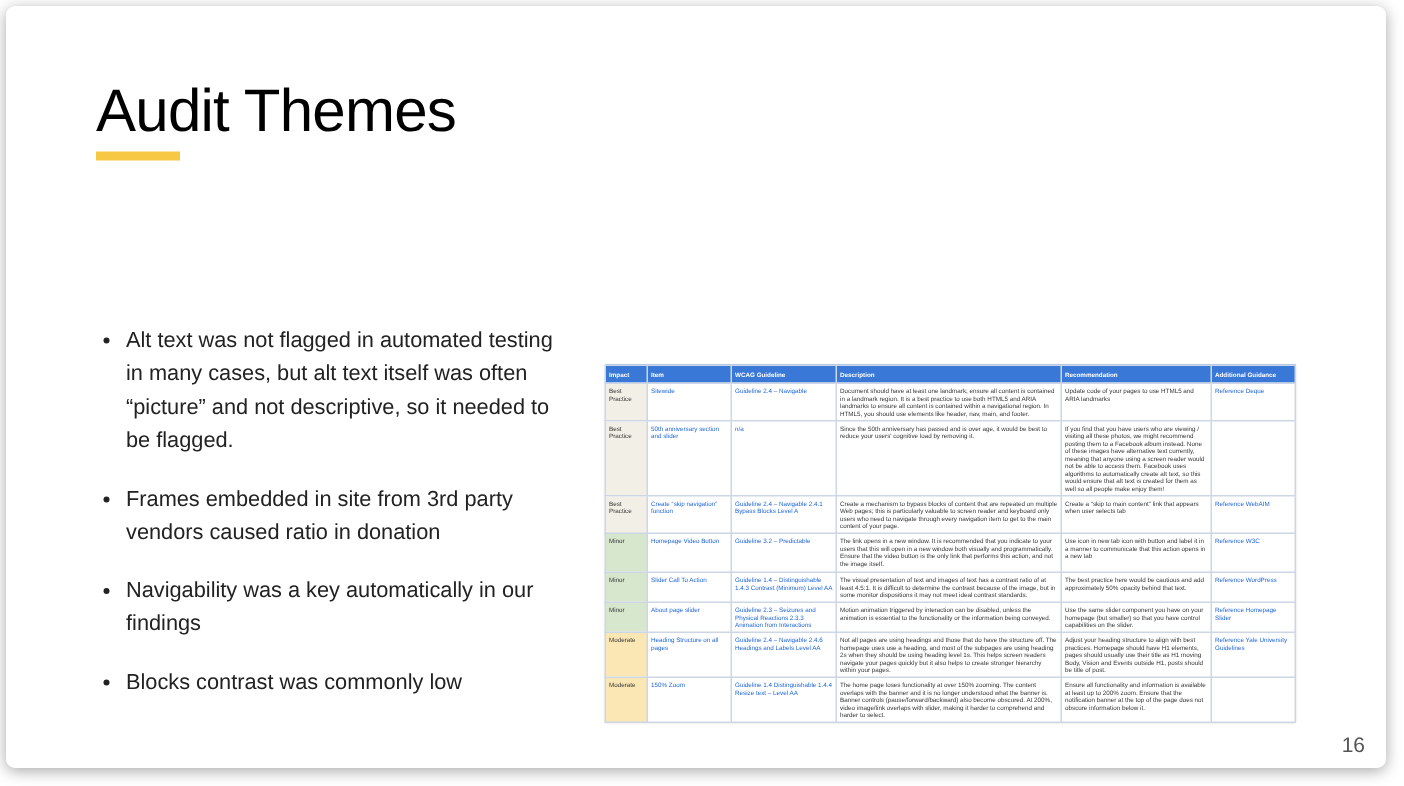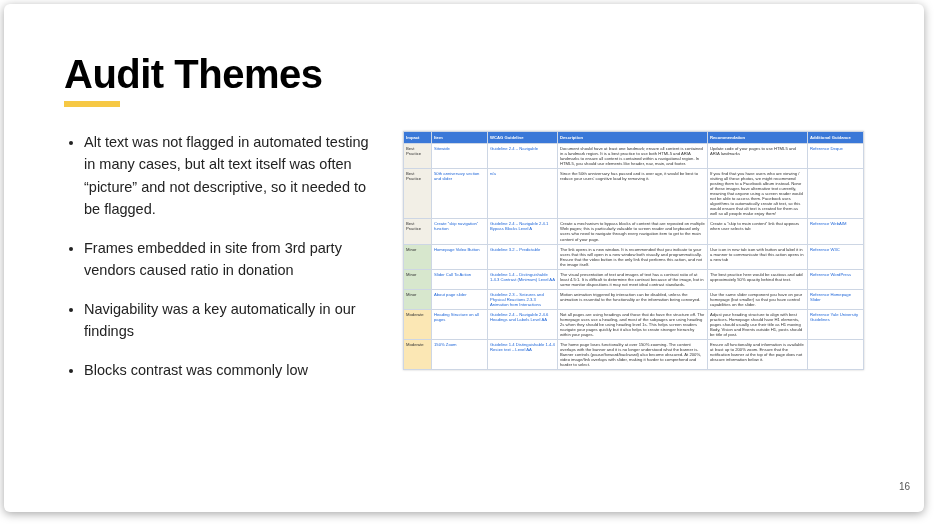--- a/index.html
+++ b/index.html
@@ -17,35 +17,36 @@
       background: #fff;
       border-radius: 6px;
       box-shadow: 0 2px 10px rgba(0,0,0,0.35);
       position: relative;
       padding: 48px 60px 30px 60px;
       display: flex;
       flex-direction: column;
     }
     .title {
       font-size: 40px;
-      font-weight: 700;
+      font-weight: 400;
       color: #000;
       letter-spacing: -0.5px;
     }
     .underline {
       width: 56px;
       height: 6px;
       background: #f6c844;
       margin-top: 4px;
       margin-bottom: 24px;
     }
     .content {
       display: flex;
       flex: 1;
       gap: 20px;
+      align-items: flex-end;
     }
     .bullets {
       width: 340px;
       list-style: disc;
       padding-left: 20px;
     }
     .bullets li {
       font-size: 14.5px;
       line-height: 1.55;
       color: #222;
@@ -87,22 +88,22 @@
     .impact-moderate { background: #fbe7b4; color: #555; }
     .col-impact { width: 28px; }
     .col-item { width: 56px; }
     .col-guideline { width: 70px; }
     .col-desc { width: 150px; }
     .col-rec { width: 100px; }
     .col-add { width: 56px; }
     .page-num {
       position: absolute;
       right: 14px;
-      bottom: 20px;
-      font-size: 10px;
+      bottom: 8px;
+      font-size: 14px;
       color: #555;
     }
   </style>
 </head>
 <body>
 
 <div class="slide">
   <div class="title">Audit Themes</div>
   <div class="underline"></div>
 

